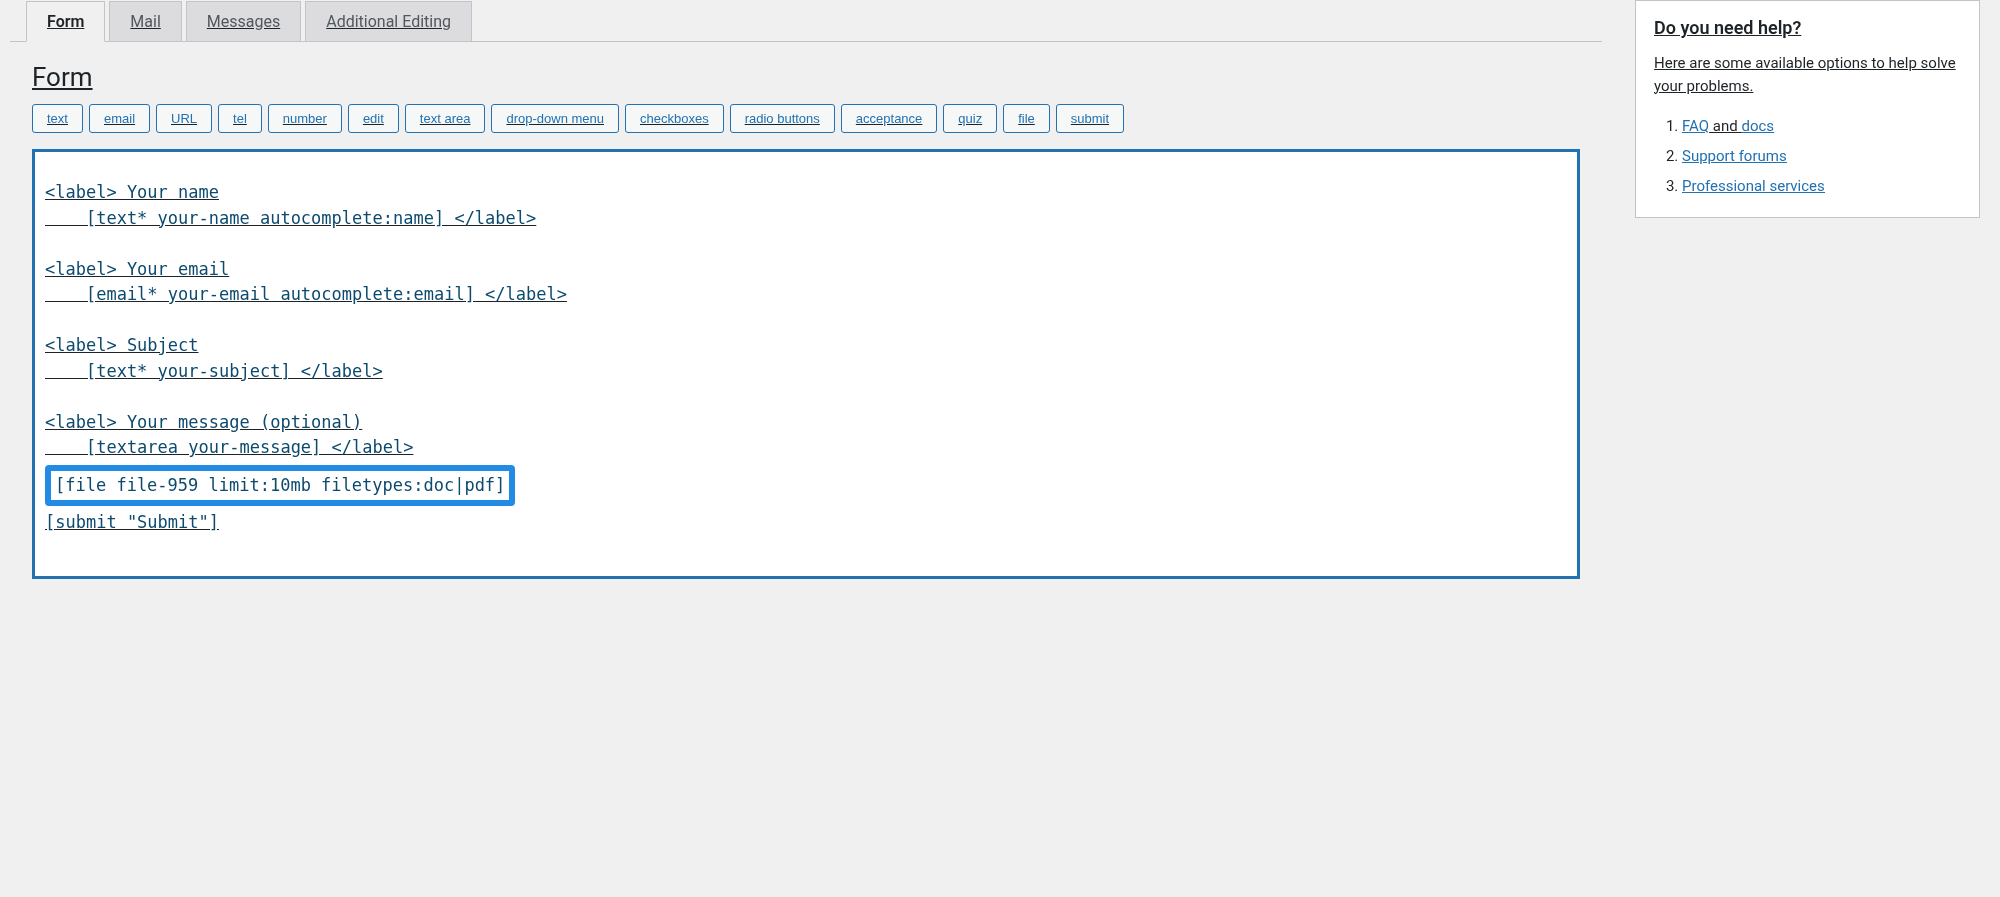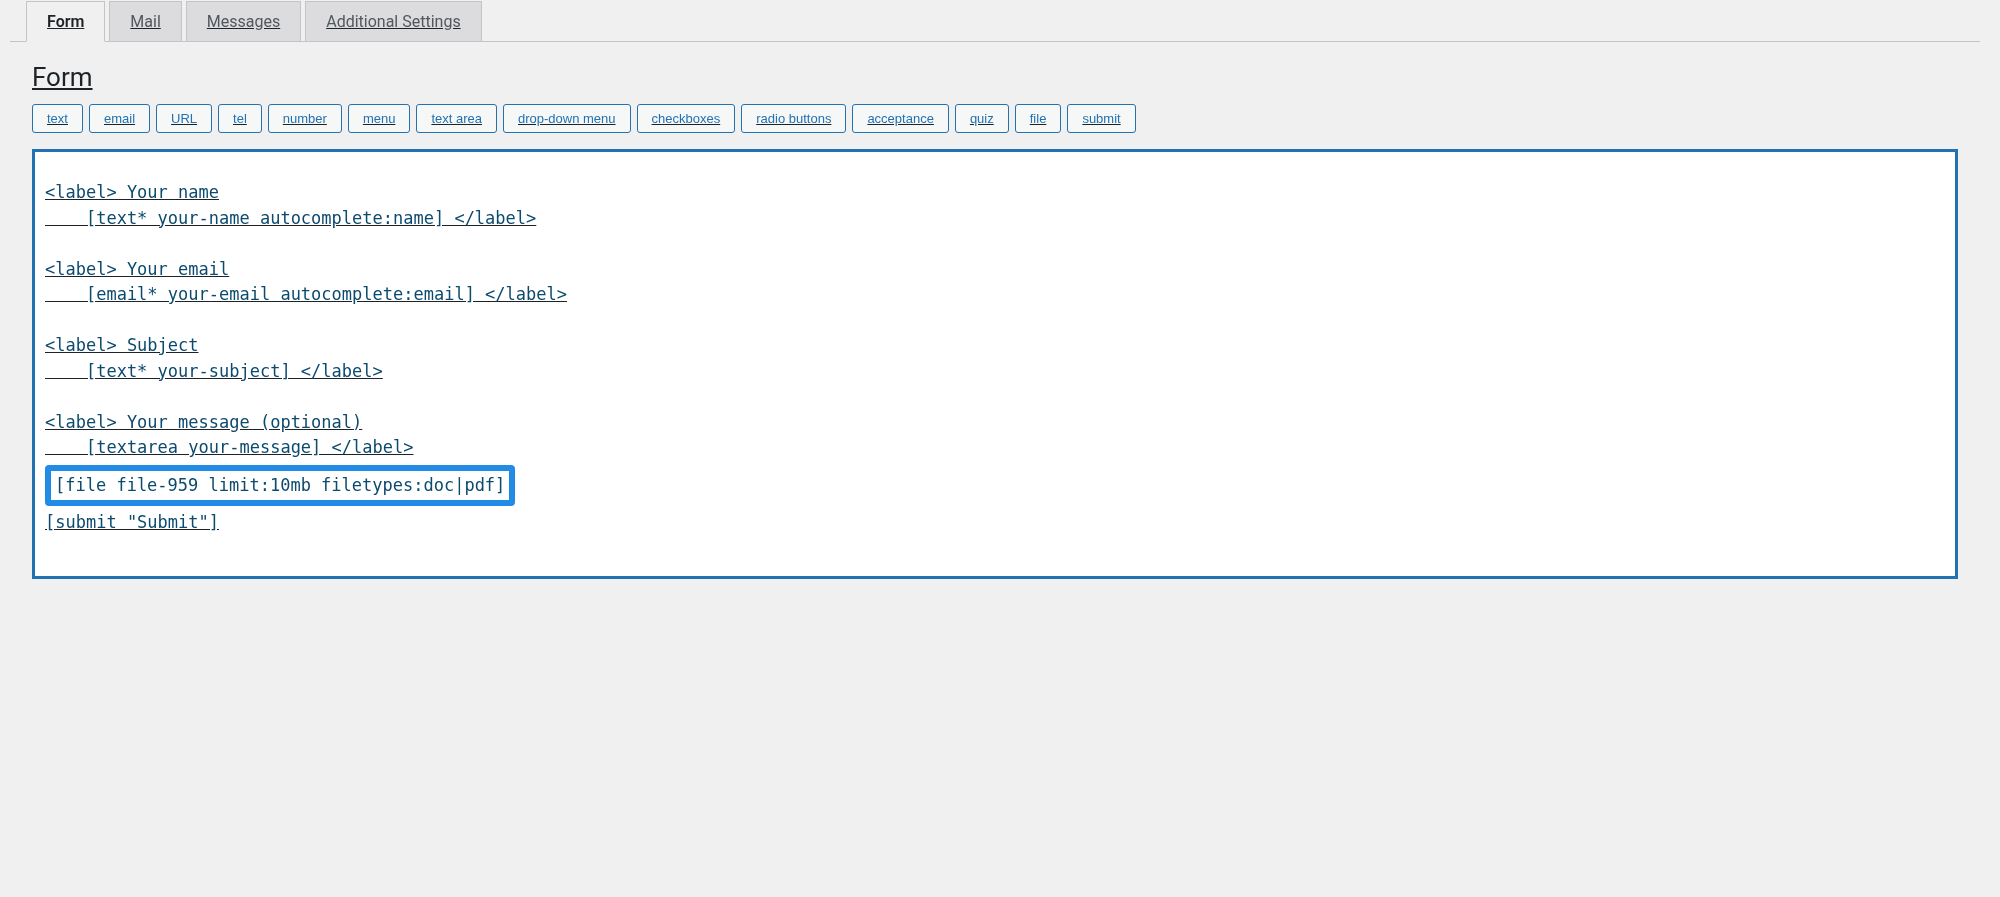--- a/index.html
+++ b/index.html
@@ -148,31 +148,31 @@
   </style>
 </head>
 <body>
 
 <div class="container">
   <div class="main-col">
     <div class="tabs">
       <div class="tab active">Form</div>
       <div class="tab">Mail</div>
       <div class="tab">Messages</div>
-      <div class="tab">Additional Settings</div>
+      <div class="tab">Additional Editing</div>
     </div>
     <div class="panel">
       <h2>Form</h2>
       <div class="tag-buttons">
         <button class="tag-btn">text</button>
         <button class="tag-btn">email</button>
         <button class="tag-btn">URL</button>
         <button class="tag-btn">tel</button>
         <button class="tag-btn">number</button>
-        <button class="tag-btn">menu</button>
+        <button class="tag-btn">edit</button>
         <button class="tag-btn">text area</button>
         <button class="tag-btn">drop-down menu</button>
         <button class="tag-btn">checkboxes</button>
         <button class="tag-btn">radio buttons</button>
         <button class="tag-btn">acceptance</button>
         <button class="tag-btn">quiz</button>
         <button class="tag-btn">file</button>
         <button class="tag-btn">submit</button>
       </div>
       <div class="form-textarea">
@@ -187,13 +187,30 @@
 
 &lt;label&gt; Your message (optional)
     [textarea your-message] &lt;/label&gt;
 </span>
 <span class="highlight-box"><span class="code-content">[file file-959 limit:10mb filetypes:doc|pdf]</span></span>
 <span class="code-content">
 [submit "Submit"]</span>
       </div>
     </div>
   </div>
+  <aside class="sidebar">
+    <div class="help-box">
+      <h3>Do you need help?</h3>
+      <p class="help-desc">Here are some available options to help solve your problems.</p>
+      <ol class="help-list">
+        <li>
+          <a href="#">FAQ</a><span class="plain"> and </span><a href="#">docs</a>
+        </li>
+        <li>
+          <a href="#">Support forums</a>
+        </li>
+        <li>
+          <a href="#">Professional services</a>
+        </li>
+      </ol>
+    </div>
+  </aside>
 </div>
 
 </body></html>

